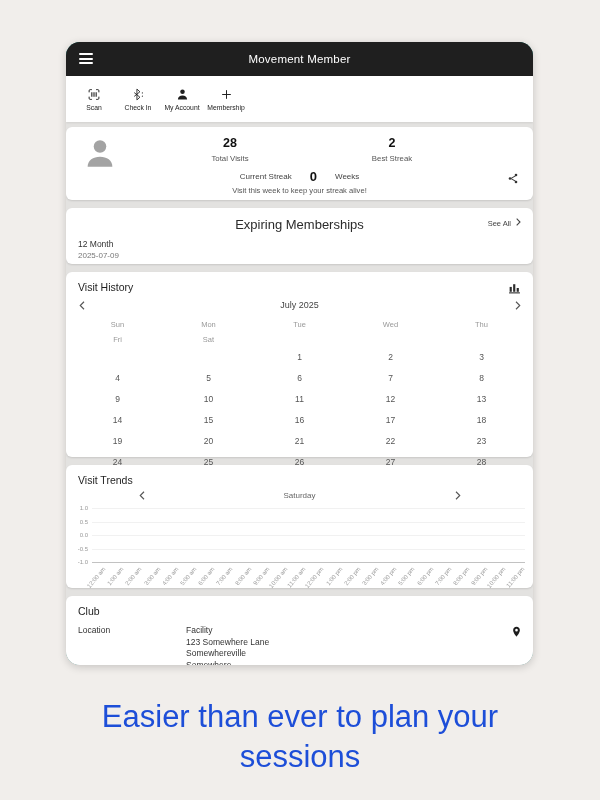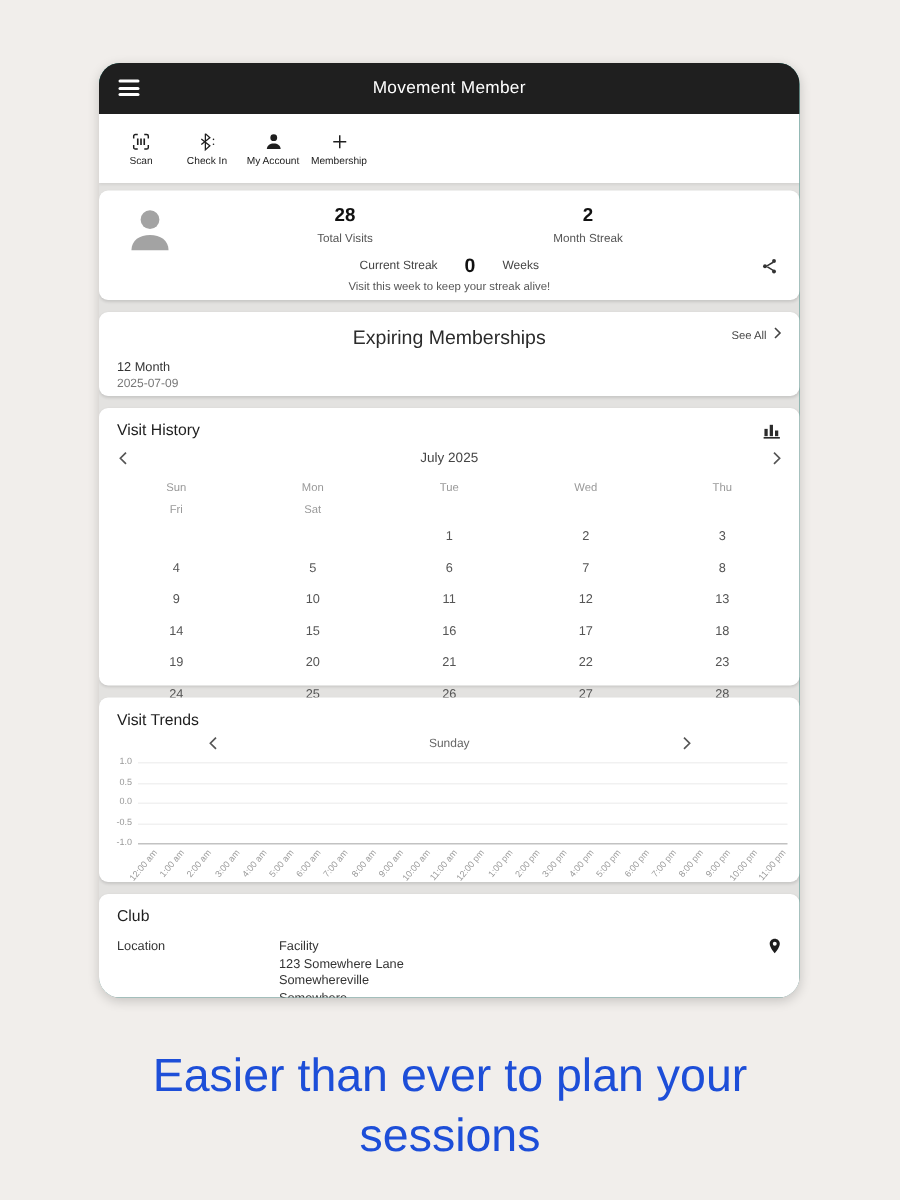--- a/index.html
+++ b/index.html
@@ -149,21 +149,21 @@
           <circle cx="12" cy="6.5" r="4.3"></circle>
           <path d="M3.5 20.5c0-4.6 3.8-7 8.5-7s8.5 2.4 8.5 7z"></path>
         </svg>
       </span>
       <div class="stat-col stat-c1">
         <div class="num">28</div>
         <div class="lbl">Total Visits</div>
       </div>
       <div class="stat-col stat-c2">
         <div class="num">2</div>
-        <div class="lbl">Month Streak</div>
+        <div class="lbl">Best Streak</div>
       </div>
       <div class="streak-row">
         <span class="sl">Current Streak</span>
         <span class="sv">0</span>
         <span class="sl">Weeks</span>
       </div>
       <div class="streak-msg">Visit this week to keep your streak alive!</div>
       <span class="share-btn">
         <svg width="12" height="13" viewBox="0 0 24 24" fill="#333">
           <circle cx="18" cy="5" r="2.6"></circle>
@@ -278,21 +278,21 @@
     </section>
 
     <section class="card trend-card">
       <div class="card-title">Visit Trends</div>
       <div class="trend-nav">
         <span class="nav-chevron prev">
           <svg width="7" height="9" viewBox="0 0 8 12" fill="none" stroke="#555" stroke-width="1.5">
               <path d="M6 1L1 6l5 5"></path>
             </svg>
         </span>
-        <div class="period">Sunday</div>
+        <div class="period">Saturday</div>
         <span class="nav-chevron next">
           <svg width="7" height="9" viewBox="0 0 8 12" fill="none" stroke="#555" stroke-width="1.5">
               <path d="M2 1l5 5-5 5"></path>
             </svg>
         </span>
       </div>
       <div class="chart">
           <div class="ytick" style="top: 0px;">1.0</div>
           <div class="gridline" style="top: 0px;"></div>
           <div class="ytick" style="top: 13.5px;">0.5</div>

